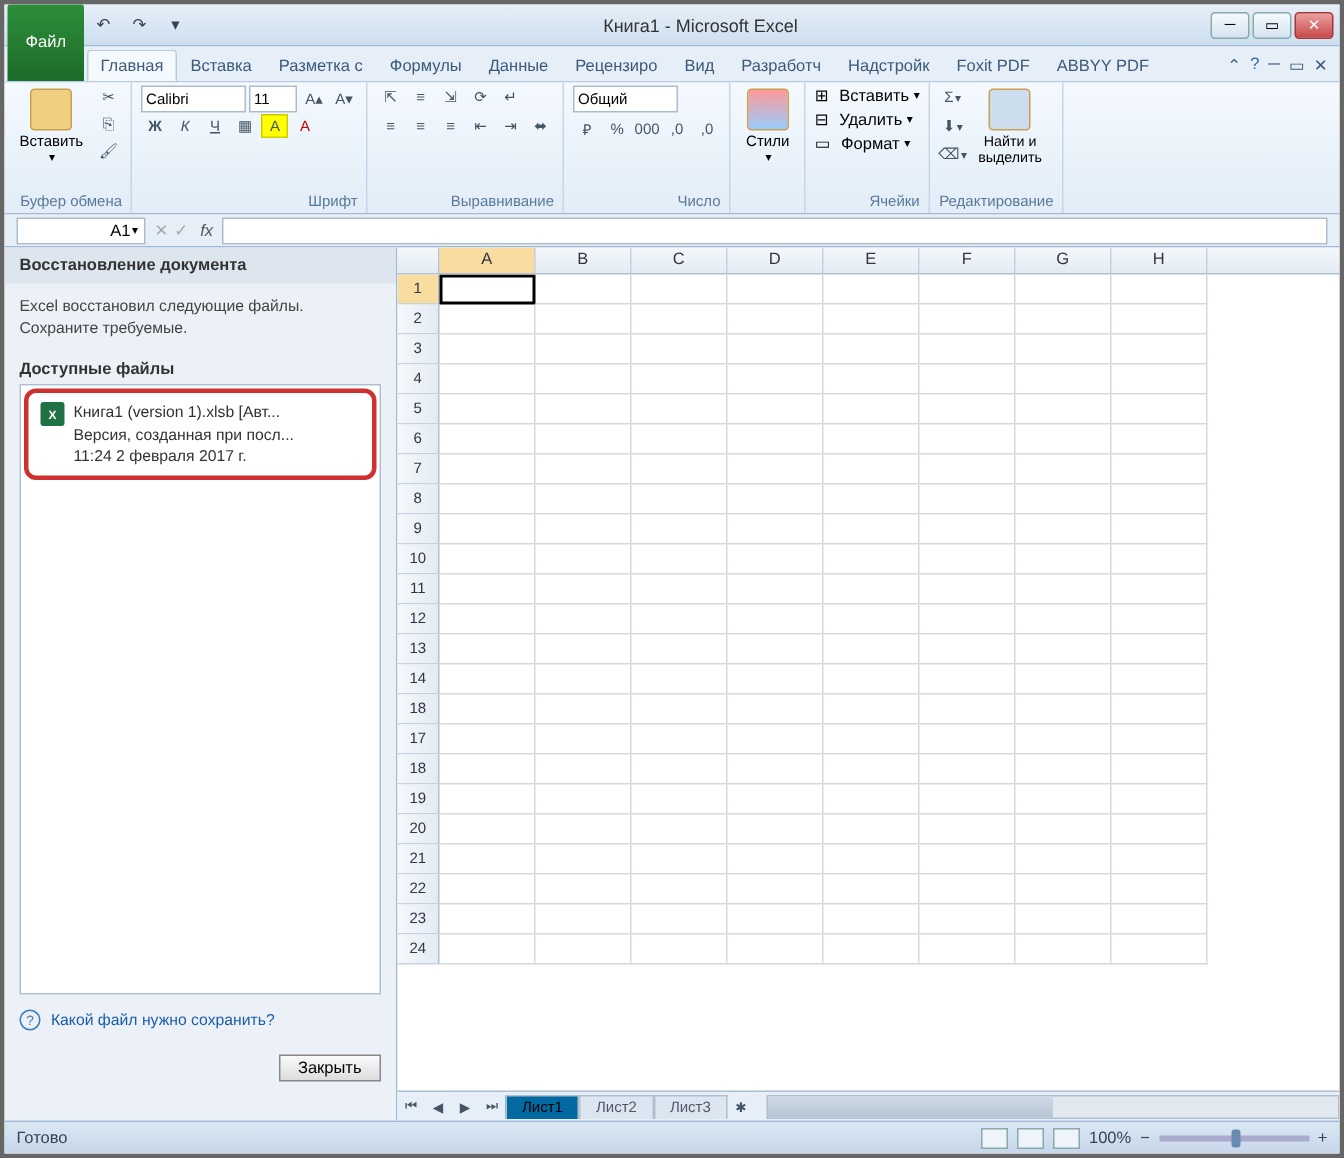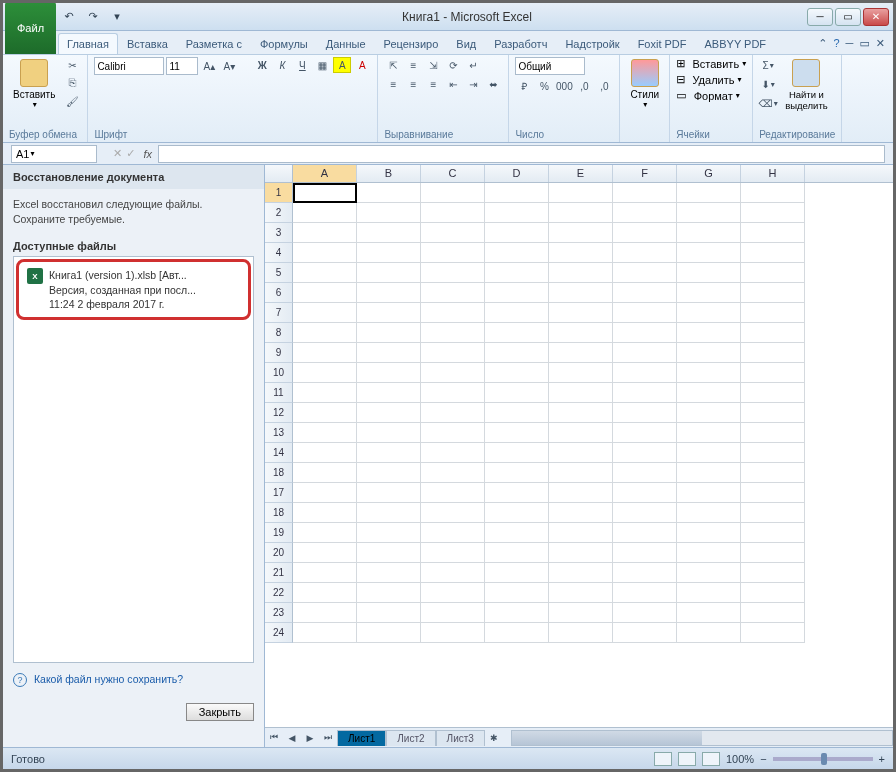--- a/index.html
+++ b/index.html
@@ -14,30 +14,30 @@
 .win-btn { width: 26px; height: 18px; background: linear-gradient(#f5f9fd,#d5e3f1); border: 1px solid #8aa; border-radius: 3px; display: flex; align-items: center; justify-content: center; font-size: 10px; cursor: pointer; }
 .win-btn.close { background: linear-gradient(#e9a0a0,#c94a4a); color: #fff; border-color: #a33; }
 .ribbon-tabs { height: 24px; background: #e6eef7; display: flex; align-items: flex-end; padding: 0 2px; border-bottom: 1px solid #b8cde2; font-size: 11px; }
 .tab-file { background: linear-gradient(#2d8f3a,#1d6b2a); color: #fff; padding: 20px 12px; border-radius: 3px 3px 0 0; cursor: pointer; margin-right: 2px; }
 .tab { padding: 4px 8px; color: #3b5a7a; cursor: pointer; border: 1px solid transparent; border-bottom: none; }
 .tab.active { background: #f4f9fe; border-color: #b8cde2; border-radius: 3px 3px 0 0; }
 .tab-right { margin-left: auto; display: flex; gap: 6px; padding: 0 6px 4px 0; color: #3b5a7a; font-size: 11px; }
 .ribbon { height: 88px; background: linear-gradient(#f4f9fe,#e2edf7); border-bottom: 1px solid #9fb8d4; display: flex; font-size: 11px; }
 .rgroup { border-right: 1px solid #c5d6e8; padding: 2px 6px; display: flex; flex-direction: column; }
 .rgroup-body { flex: 1; display: flex; align-items: flex-start; gap: 4px; }
-.rgroup-label { text-align: left; font-size: 10px; color: #5a7a9a; padding: 2px 0 0 0; }
+.rgroup-label { text-align: right; font-size: 10px; color: #5a7a9a; padding: 2px 0 0 0; }
 .big-btn { display: flex; flex-direction: column; align-items: center; padding: 2px 4px; cursor: pointer; font-size: 10px; }
 .big-btn .ic { width: 28px; height: 28px; background: #f0d080; border: 1px solid #c9a050; border-radius: 3px; margin-bottom: 2px; }
 .mini-col { display: flex; flex-direction: column; gap: 2px; }
 .mini-btn { width: 18px; height: 16px; display: flex; align-items: center; justify-content: center; cursor: pointer; font-size: 10px; color: #456; }
 .font-sel { width: 70px; height: 18px; border: 1px solid #abc; background: #fff; font-size: 10px; padding: 0 2px; }
 .size-sel { width: 32px; height: 18px; border: 1px solid #abc; background: #fff; font-size: 10px; padding: 0 2px; }
 .row-flex { display: flex; gap: 2px; align-items: center; }
 .formula-bar { height: 22px; background: #e6eef7; border-bottom: 1px solid #9fb8d4; display: flex; align-items: center; font-size: 11px; }
-.name-box { width: 86px; height: 18px; border: 1px solid #abc; background: #fff; margin: 0 14px 0 8px; padding: 0 4px; display: flex; align-items: center; justify-content: flex-start; }
+.name-box { width: 86px; height: 18px; border: 1px solid #abc; background: #fff; margin: 0 4px 0 8px; padding: 0 4px; display: flex; align-items: center; justify-content: flex-end; }
 .fx-label { font-style: italic; margin: 0 6px; color: #555; }
 .fx-input { flex: 1; height: 18px; border: 1px solid #abc; background: #fff; margin-right: 8px; }
 .content { flex: 1; display: flex; overflow: hidden; }
 .recovery-pane { width: 262px; background: #ecf1f7; border-right: 1px solid #9fb8d4; display: flex; flex-direction: column; font-size: 11px; }
 .recovery-title { padding: 6px 10px; color: #333; background: #dde6ef; font-weight: bold; }
 .recovery-desc { padding: 8px 10px; color: #444; font-size: 10.5px; line-height: 1.4; }
 .recovery-avail { padding: 6px 10px 4px 10px; font-weight: bold; color: #333; }
 .recovery-list { flex: 1; margin: 0 10px; background: #fff; border: 1px solid #b0c0d0; overflow: auto; }
 .recovery-item { padding: 6px 8px; display: flex; gap: 6px; cursor: pointer; border: 3px solid #d03030; border-radius: 8px; margin: 2px; }
 .recovery-item .xic { width: 16px; height: 16px; background: #207245; border-radius: 2px; flex-shrink: 0; display:flex;align-items:center;justify-content:center;color:#fff;font-size:8px;font-weight:bold; }
@@ -123,21 +123,21 @@
         </div>
         <div class="mini-col">
           <div class="mini-btn">✂</div>
           <div class="mini-btn">⎘</div>
           <div class="mini-btn">🖌</div>
         </div>
       </div>
       <div class="rgroup-label">Буфер обмена</div>
     </div>
     <div class="rgroup">
-      <div class="rgroup-body" style="gap:15px">
+      <div class="rgroup-body" style="flex-direction:column;gap:1px">
         <div class="row-flex">
           <input class="font-sel" value="Calibri" style="">
           <input class="size-sel" value="11" style="">
           <div class="mini-btn">A▴</div>
           <div class="mini-btn">A▾</div>
         </div>
         <div class="row-flex">
           <div class="mini-btn">
               <b>Ж</b>
             </div>

